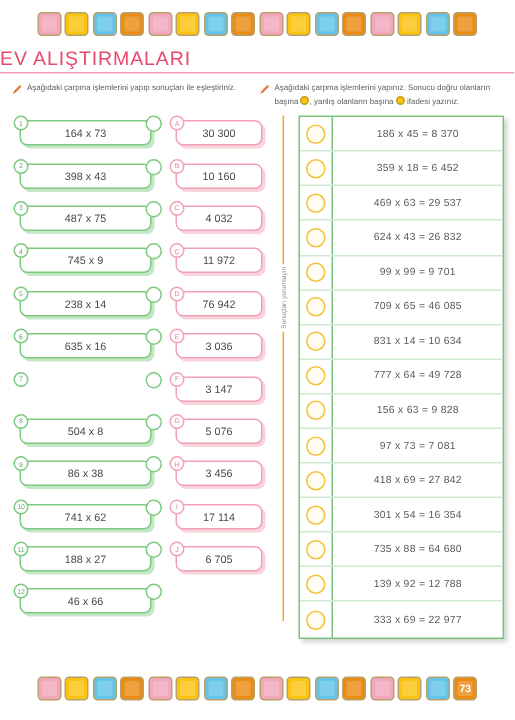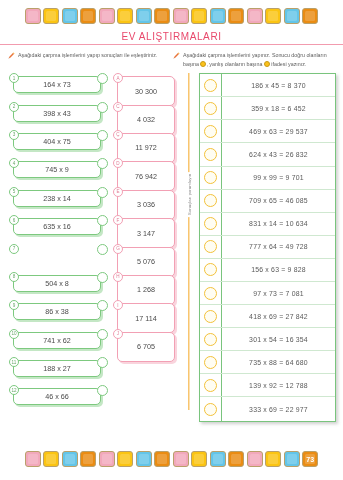--- a/index.html
+++ b/index.html
@@ -39,23 +39,23 @@
     background: rgba(255,255,255,0.18);
   }
   .sq-pink   { background: #f2a8bb; }
   .sq-yellow { background: #fbc412; }
   .sq-blue   { background: #63c5e8; }
   .sq-orange { background: #ea8c13; }
   .sq .pg { position: relative; z-index: 2; }
 
   
   .title {
-    text-align: center;
+    text-align: left;
     color: #e8486b;
-    font-size: 10px;
+    font-size: 13px;
     letter-spacing: 0.6px;
     margin-top: 7px;
     margin-bottom: 2px;
   }
   .title-rule {
     width: 100%;
     height: 1px;
     background: #e8486b;
     opacity: 0.55;
     margin-bottom: 6px;
@@ -144,21 +144,21 @@
     margin-left: 2px;
   }
   .ans-card {
     position: relative;
     margin-bottom: 7.4px;
     height: 21px;
   }
   .ans-box {
     position: absolute;
     left: 5px; top: 3px;
-    width: 58px; height: 30px;
+    width: 58px; height: 17px;
     border: 1px solid #f2a0b4;
     border-radius: 5px;
     background: #ffffff;
     box-shadow: 2px 2px 0 rgba(242,160,180,0.45);
     display: flex;
     align-items: center;
     justify-content: center;
     font-size: 7.2px;
     color: #4a4a4a;
   }
@@ -299,21 +299,21 @@
       <div class="op-box">164 x 73</div>
       <div class="op-blank"></div>
     </div>
     <div class="op-card">
       <div class="op-num">2</div>
       <div class="op-box">398 x 43</div>
       <div class="op-blank"></div>
     </div>
     <div class="op-card">
       <div class="op-num">3</div>
-      <div class="op-box">404 x 75</div>
+      <div class="op-box">487 x 75</div>
       <div class="op-blank"></div>
     </div>
     <div class="op-card">
       <div class="op-num">4</div>
       <div class="op-box">745 x 9</div>
       <div class="op-blank"></div>
     </div>
     <div class="op-card">
       <div class="op-num">5</div>
       <div class="op-box">238 x 14</div>
@@ -354,20 +354,24 @@
       <div class="op-blank"></div>
     </div>
   </div>
 
   <div class="col-mid">
     <div class="ans-card">
       <div class="ans-letter">A</div>
       <div class="ans-box">30 300</div>
     </div>
     <div class="ans-card">
+      <div class="ans-letter">B</div>
+      <div class="ans-box">10 160</div>
+    </div>
+    <div class="ans-card">
       <div class="ans-letter">C</div>
       <div class="ans-box">4 032</div>
     </div>
     <div class="ans-card">
       <div class="ans-letter">Ç</div>
       <div class="ans-box">11 972</div>
     </div>
     <div class="ans-card">
       <div class="ans-letter">D</div>
       <div class="ans-box">76 942</div>
@@ -379,21 +383,21 @@
     <div class="ans-card">
       <div class="ans-letter">F</div>
       <div class="ans-box">3 147</div>
     </div>
     <div class="ans-card">
       <div class="ans-letter">G</div>
       <div class="ans-box">5 076</div>
     </div>
     <div class="ans-card">
       <div class="ans-letter">H</div>
-      <div class="ans-box">1 268</div>
+      <div class="ans-box">3 456</div>
     </div>
     <div class="ans-card">
       <div class="ans-letter">I</div>
       <div class="ans-box">17 114</div>
     </div>
     <div class="ans-card">
       <div class="ans-letter">J</div>
       <div class="ans-box">6 705</div>
     </div>
   </div>

